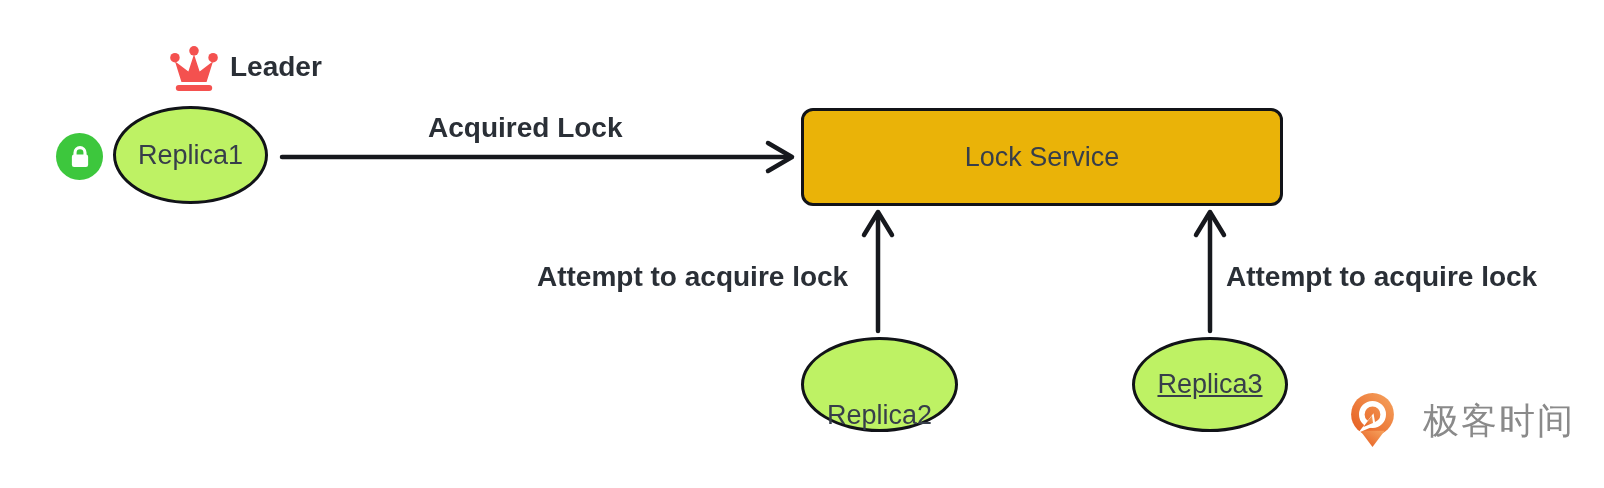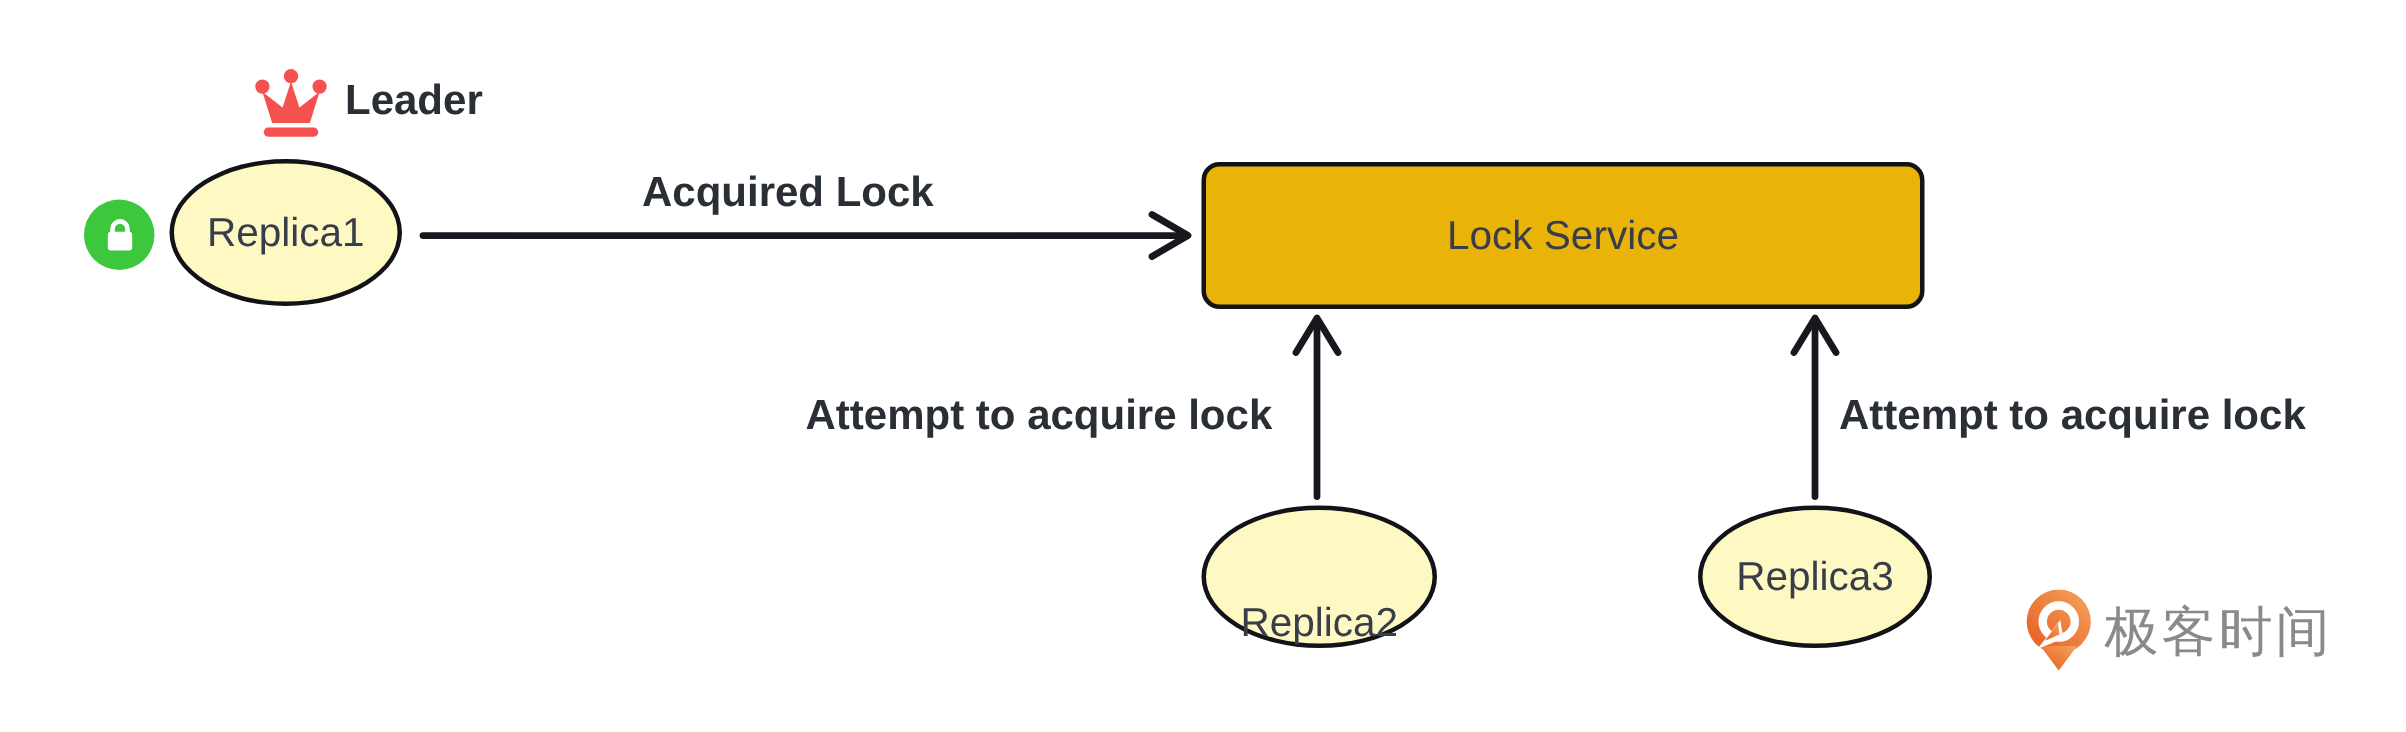--- a/index.html
+++ b/index.html
@@ -26,21 +26,21 @@
     position: absolute;
     display: flex;
     align-items: center;
     justify-content: center;
     color: #373E4A;
     font-size: 27px;
     line-height: 1;
   }
 
   .ellipse {
-    background: #fef9c3;
+    background: #bef264;
     border: 3.5px solid #111318;
     border-radius: 50%;
   }
 
   .service-box {
     background: #eab308;
     border: 3.5px solid #111318;
     border-radius: 12px;
   }
 
@@ -81,21 +81,21 @@
     align-items: center;
     justify-content: center;
   }
 
   .logo {
     position: absolute;
     left: 1350px;
     top: 393px;
     display: flex;
     align-items: center;
-    gap: 8px;
+    gap: 28px;
     justify-content: flex-end;
   }
   .logo-text {
     font-size: 36px;
     color: #8A8A8A;
     letter-spacing: 2px;
     line-height: 1;
     white-space: nowrap;
   }
 </style>
@@ -156,21 +156,21 @@
     <span>Lock Service</span>
   </div>
 
   <div class="edge-label" style="left:537px; top:263px;">Attempt to acquire lock</div>
   <div class="edge-label" style="left:1226px; top:263px;">Attempt to acquire lock</div>
 
   <div class="node ellipse" style="left:801px; top:337px; width:157px; height:95px;align-items:flex-end;">
     <span>Replica2</span>
   </div>
 
-  <div class="node ellipse" style="left:1132px; top:337px; width:156px; height:95px;">
+  <div class="node ellipse" style="left:1132px; top:337px; width:156px; height:95px;text-decoration:underline;">
     <span>Replica3</span>
   </div>
 
   <div class="logo">
     <span style="display:inline-flex;">
       <svg width="45" height="55" viewBox="0 0 44 54" xmlns="http://www.w3.org/2000/svg">
         <defs>
           <linearGradient id="gt-grad" x1="1" y1="0" x2="0" y2="1">
             <stop offset="0" stop-color="#F6A45F"></stop>
             <stop offset="1" stop-color="#E55A1E"></stop>

